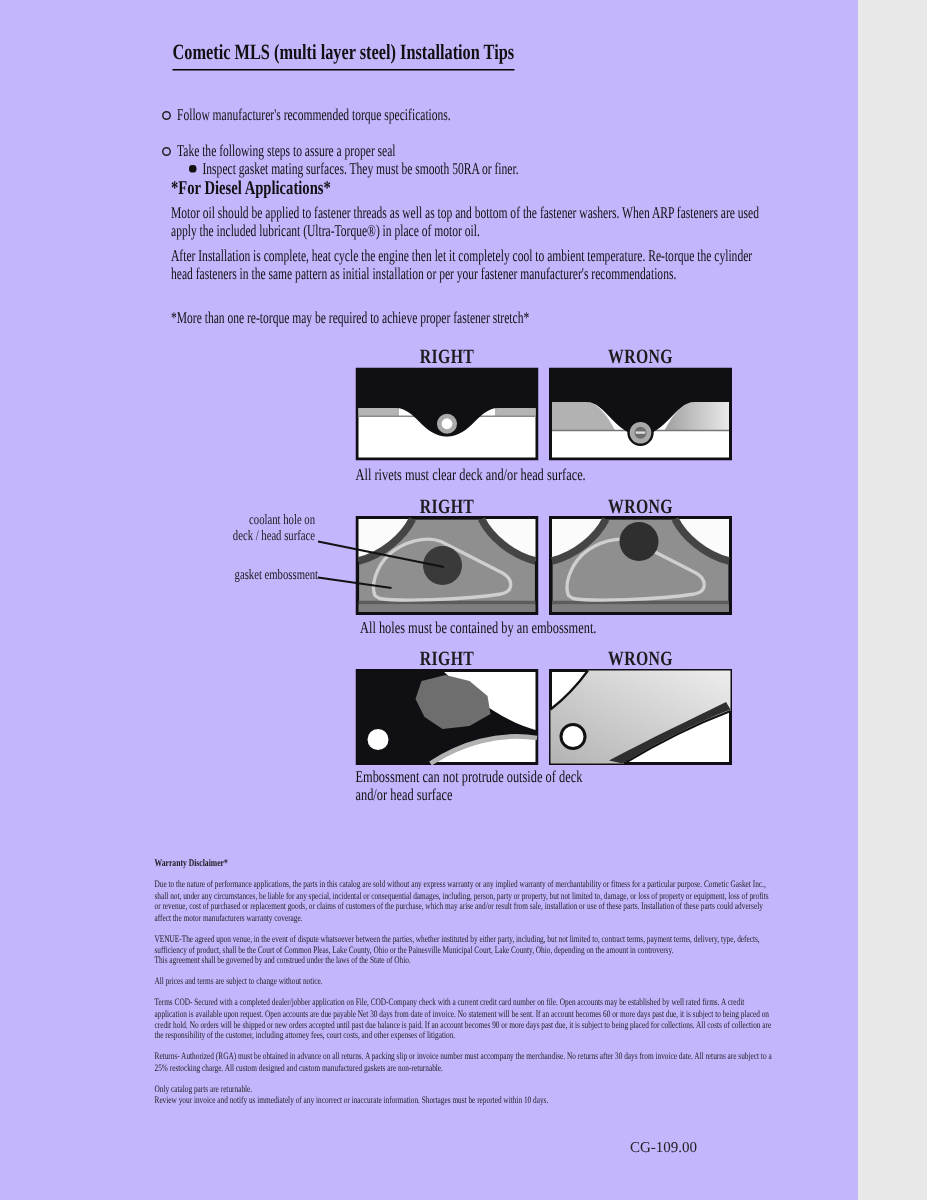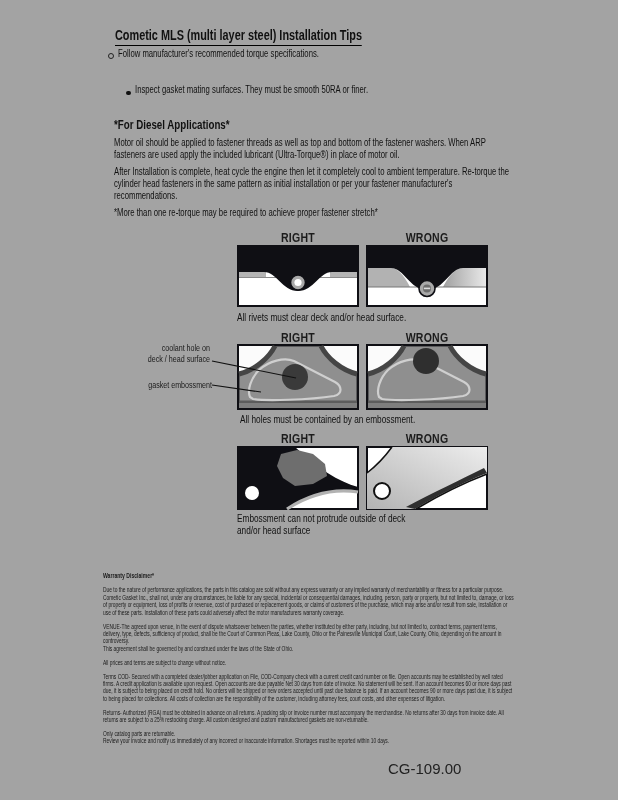--- a/index.html
+++ b/index.html
@@ -1,54 +1,58 @@
 <!DOCTYPE html>
 <html><head>
 <meta charset="utf-8">
 <style>
   html,body{margin:0;padding:0;background:#e8e8e8;}
-  .page{position:relative;width:618px;height:800px;background:#a3a3a3;overflow:hidden;
-        font-family:Liberation Sans, sans-serif;color:#111;}
+  .page{position:relative;width:572px;height:800px;background:#c4b5fd;overflow:hidden;
+        font-family:Liberation Serif, serif;color:#111;}
   .abs{position:absolute;}
   
   .cx70{transform:scaleX(0.70);transform-origin:0 0;}
   .cx75{transform:scaleX(0.75);transform-origin:0 0;}
   .cx75r{transform:scaleX(0.75);transform-origin:100% 0;}
   .cx75c{transform:scaleX(0.78);transform-origin:50% 0;}
   .nowrap{white-space:nowrap;}
   .title{font-size:14.5px;font-weight:bold;}
   .title .ul{display:inline-block;border-bottom:1.6px solid #000;padding-bottom:2px;}
   .body-txt{font-size:11px;line-height:12.2px;}
   .para{width:575px;}
   .h2{font-size:13px;font-weight:bold;}
-  .bullet-row{position:absolute;display:flex;align-items:flex-end;}
+  .bullet-row{position:absolute;display:flex;align-items:flex-start;margin-top:24px;}
   .mark-open{width:4px;height:4px;border:1px solid #222;border-radius:50%;margin:3px 4px 0 0;flex:0 0 auto;}
   .mark-fill{width:4.5px;height:4.5px;background:#111;border-radius:50%;margin:3px 4px 0 0;flex:0 0 auto;}
   .fig-label{font-size:13.5px;font-weight:bold;letter-spacing:.3px;color:#1c1c1c;text-align:center;width:122px;}
   .caption{font-size:11px;line-height:11.8px;}
   .callout{font-size:9.5px;line-height:11px;text-align:right;color:#1a1a1a;}
   .warranty{width:550px;font-size:6.5px;line-height:7.4px;color:#1c1c1c;}
   .warranty p{margin:0 0 6.5px 0;}
   .warranty p.tight{margin-bottom:0;}
   .warranty .whead{font-size:6.8px;font-weight:bold;margin:0 0 7px 0;}
-  .footer-code{font-size:15px;color:#222;}
+  .footer-code{font-size:10px;color:#222;margin-left:32px;}
   svg.fig{position:absolute;display:block;}
 </style>
 </head>
 <body>
 
 <div class="page">
 
   <div class="abs title cx75 nowrap" style="left:115px;top:27px;">
     <span class="ul">Cometic MLS (multi layer steel) Installation Tips</span>
   </div>
 
   <div class="bullet-row" style="left:108px;top:47px;">
     <span class="mark-open"></span>
     <span class="body-txt cx70 nowrap">Follow manufacturer's recommended torque specifications.</span>
+  </div>
+  <div class="bullet-row" style="left:108px;top:71px;">
+    <span class="mark-open"></span>
+    <span class="body-txt cx70 nowrap">Take the following steps to assure a proper seal</span>
   </div>
   <div class="bullet-row" style="left:126px;top:83px;">
     <span class="mark-fill"></span>
     <span class="body-txt cx70 nowrap">Inspect gasket mating surfaces.  They must be smooth 50RA or finer.</span>
   </div>
 
   <div class="abs h2 cx75 nowrap" style="left:114px;top:117px;">*For Diesel Applications*</div>
   <div class="abs body-txt para cx70" style="left:114px;top:136px;">Motor oil should be applied to fastener threads as well as top and bottom of the fastener washers. When ARP fasteners are used apply the included lubricant (Ultra-Torque®) in place of motor oil.</div>
   <div class="abs body-txt para cx70" style="left:114px;top:165px;">After Installation is complete, heat cycle the engine then let it completely cool to ambient temperature. Re-torque the cylinder head fasteners in the same pattern as initial installation or per your fastener manufacturer's recommendations.</div>
   <div class="abs body-txt cx70 nowrap" style="left:114px;top:206px;">*More than one re-torque may be required to achieve proper fastener stretch*</div>

